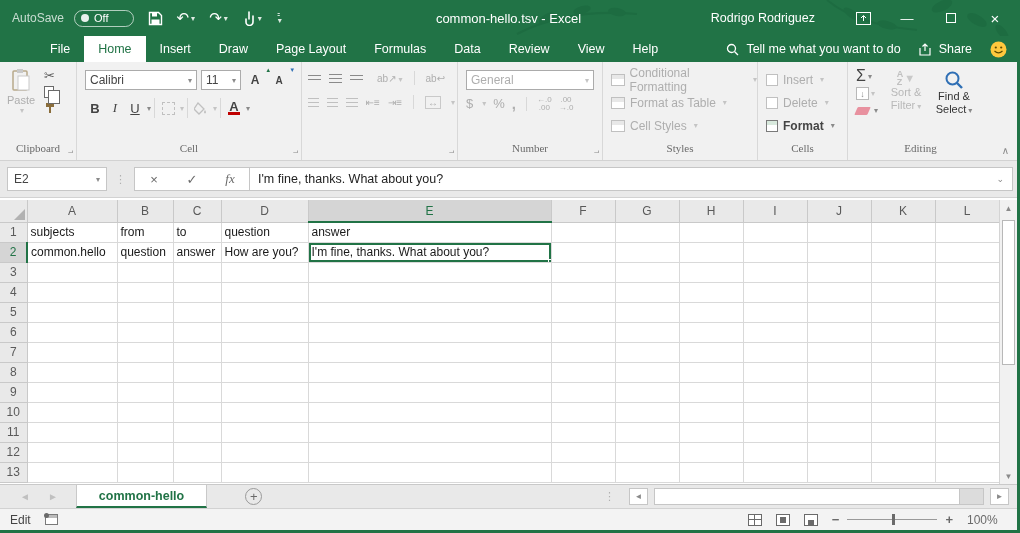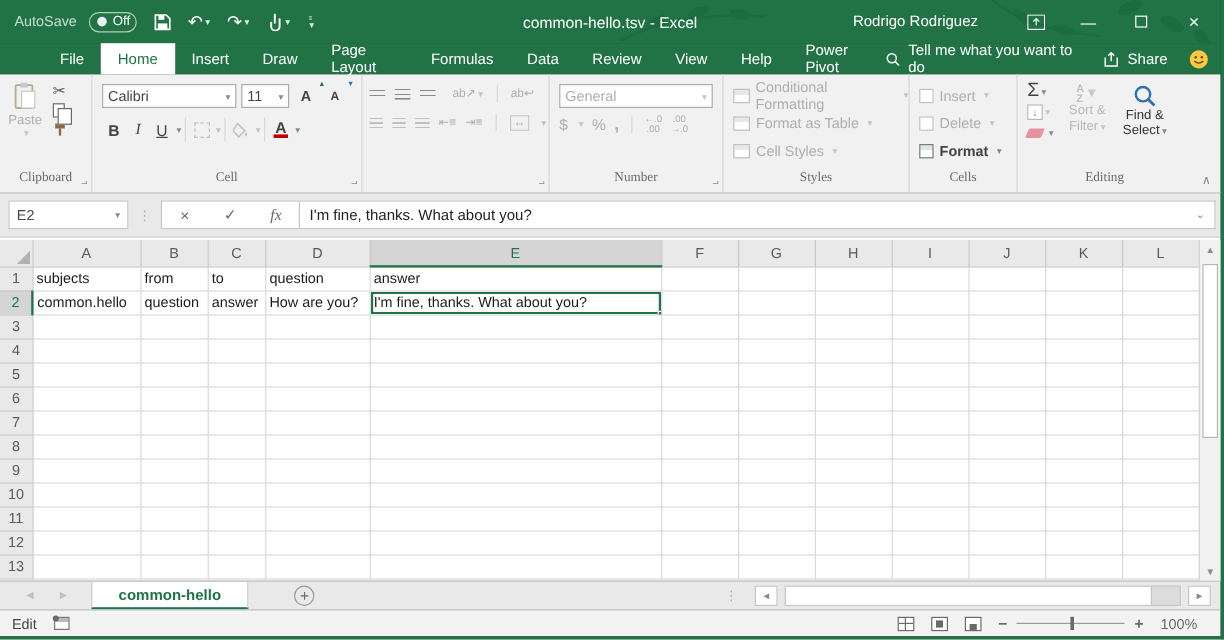--- a/index.html
+++ b/index.html
@@ -1,28 +1,28 @@
 <!DOCTYPE html>
 <html><head>
 <meta charset="utf-8">
 <style>
   * { margin:0; padding:0; box-sizing:border-box; }
   html,body { width:1020px; height:533px; overflow:hidden; }
   body { font-family:"Liberation Sans","DejaVu Sans",sans-serif; font-size:12px; color:#444; }
-  #app { position:relative; width:1020px; height:533px; background:#404040;
+  #app { position:relative; width:1020px; height:533px; background:#a21caf;
          border-right:3px solid #217346; border-bottom:3px solid #217346; }
 
   
   #titlebar { position:absolute; left:0; top:0; width:1017px; height:36px; background:#217346; color:#fff;
               display:flex; align-items:center; }
   #leafdeco { position:absolute; right:0; top:0; pointer-events:none; }
   .tb-left { display:flex; align-items:center; gap:10px; padding-left:12px; z-index:2; }
   .autosave-label { color:rgba(255,255,255,.75); font-size:12px; }
   .autosave-toggle { display:flex; align-items:center; gap:5px; border:1px solid rgba(255,255,255,.65);
-                     border-radius:9px; height:17px; padding:0 4px 0 6px; color:#fff; font-size:11px; }
+                     border-radius:9px; height:17px; padding:0 24px 0 6px; color:#fff; font-size:11px; }
   .autosave-dot { width:8px; height:8px; border-radius:50%; background:#fff; opacity:.9; }
   .qat-btn { display:flex; align-items:center; color:#fff; margin-left:4px; cursor:default; }
   .qat-caret { font-size:8px; margin-left:2px; color:rgba(255,255,255,.85); }
   .glyph-undo { font-size:15px; }
   #title-center { position:absolute; left:0; right:0; text-align:center; font-size:13px; color:#fff; z-index:1; }
   .tb-right { margin-left:auto; display:flex; align-items:center; z-index:2; }
   .tb-user { font-size:12.5px; margin-right:26px; }
   .winbtn { width:44px; height:36px; display:flex; align-items:center; justify-content:center; color:#fff; font-size:13px; }
   .max-box { width:10px; height:10px; border:1px solid #fff; display:inline-block; }
 
@@ -250,21 +250,20 @@
         <span class="rtab">File</span>
         <span class="rtab active">Home</span>
         <span class="rtab">Insert</span>
         <span class="rtab">Draw</span>
         <span class="rtab">Page Layout</span>
         <span class="rtab">Formulas</span>
         <span class="rtab">Data</span>
         <span class="rtab">Review</span>
         <span class="rtab">View</span>
         <span class="rtab">Help</span>
-        <span class="rtab">Power Pivot</span>
       </span>
     <div class="tabrow-right">
       <span class="tellme">
         <svg width="13" height="13" viewBox="0 0 13 13">
           <circle cx="5.5" cy="5.5" r="4" fill="none" stroke="#fff" stroke-width="1.3"></circle>
           <line x1="8.7" y1="8.7" x2="12" y2="12" stroke="#fff" stroke-width="1.3"></line>
         </svg>
         <span>Tell me what you want to do</span>
       </span>
       <span class="share">

